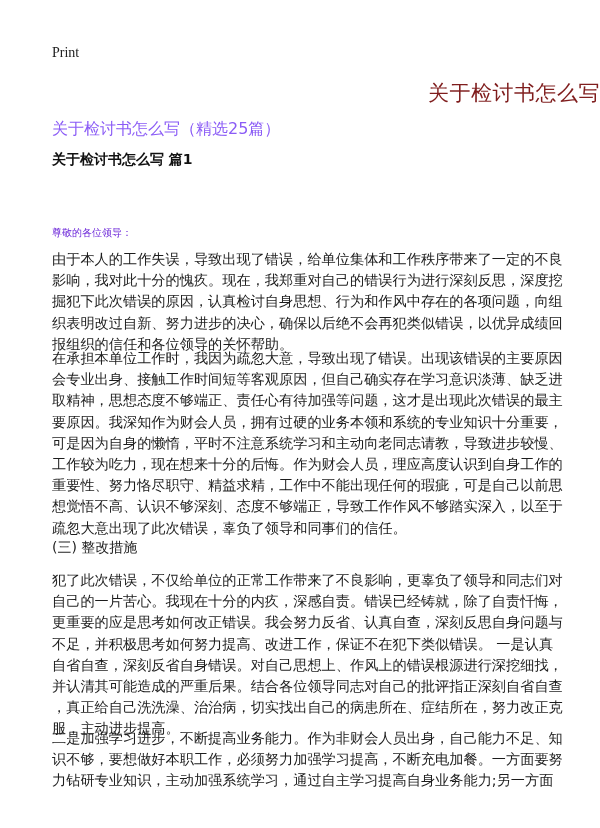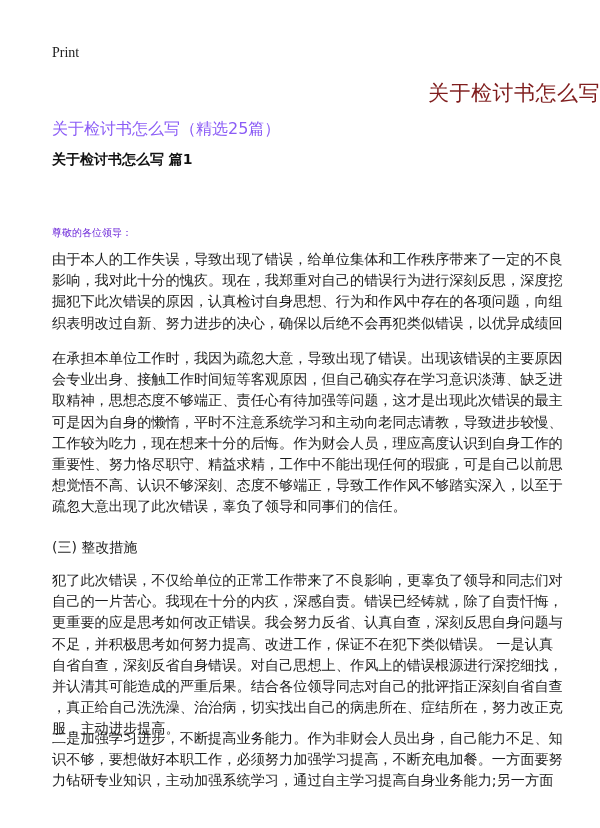--- a/index.html
+++ b/index.html
@@ -30,27 +30,29 @@
 
   <div class="section-heading">关于检讨书怎么写 篇1</div>
 
   <div class="salutation">尊敬的各位领导：</div>
 
   <div class="para" style="top:214px;margin-top:35px;">
     <span class="ln">由于本人的工作失误，导致出现了错误，给单位集体和工作秩序带来了一定的不良</span>
     <span class="ln">影响，我对此十分的愧疚。现在，我郑重对自己的错误行为进行深刻反思，深度挖</span>
     <span class="ln">掘犯下此次错误的原因，认真检讨自身思想、行为和作风中存在的各项问题，向组</span>
     <span class="ln">织表明改过自新、努力进步的决心，确保以后绝不会再犯类似错误，以优异成绩回</span>
+    <span class="ln">报组织的信任和各位领导的关怀帮助。</span>
   </div>
 
 
   <div class="para" style="top:348px;">
     <span class="ln">在承担本单位工作时，我因为疏忽大意，导致出现了错误。出现该错误的主要原因</span>
     <span class="ln">会专业出身、接触工作时间短等客观原因，但自己确实存在学习意识淡薄、缺乏进</span>
     <span class="ln">取精神，思想态度不够端正、责任心有待加强等问题，这才是出现此次错误的最主</span>
+    <span class="ln">要原因。我深知作为财会人员，拥有过硬的业务本领和系统的专业知识十分重要，</span>
     <span class="ln">可是因为自身的懒惰，平时不注意系统学习和主动向老同志请教，导致进步较慢、</span>
     <span class="ln">工作较为吃力，现在想来十分的后悔。作为财会人员，理应高度认识到自身工作的</span>
     <span class="ln">重要性、努力恪尽职守、精益求精，工作中不能出现任何的瑕疵，可是自己以前思</span>
     <span class="ln">想觉悟不高、认识不够深刻、态度不够端正，导致工作作风不够踏实深入，以至于</span>
     <span class="ln">疏忽大意出现了此次错误，辜负了领导和同事们的信任。</span>
   </div>
 
   <div class="sub-heading" style="top:539px;">(三) 整改措施</div>
 
   <div class="para" style="top:570px;">

